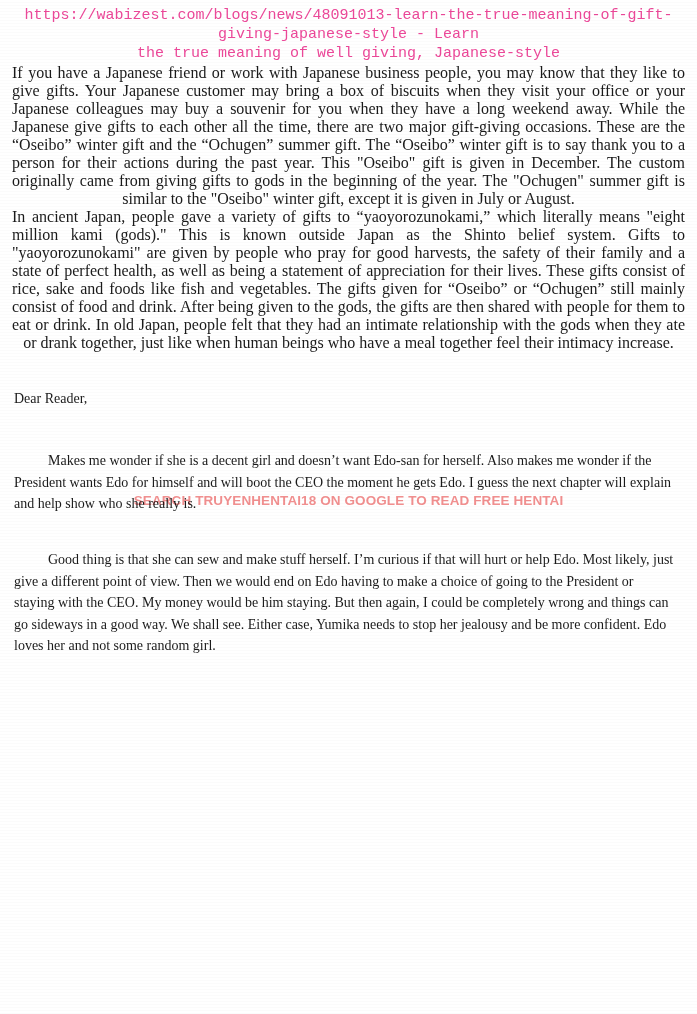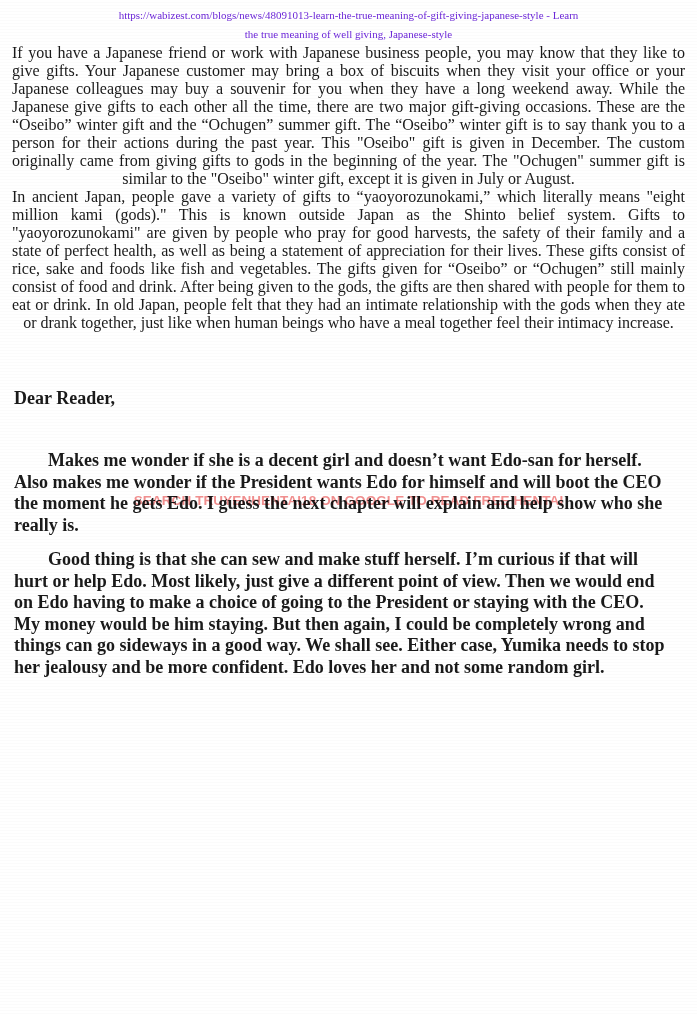--- a/index.html
+++ b/index.html
@@ -27,45 +27,45 @@
 
   
   .article {
     position: absolute;
     top: 6px;
     left: 12px;
     width: 673px;
   }
   .article .line,
   .article .para {
-    font-size: 11px;
+    font-size: 15px;
     line-height: 19.2px;
-    color: #6d28d9;
+    color: #ec4899;
+    font-family: Liberation Mono, monospace;
   }
   .header-url {
     text-align: center;
     margin: 0;
   }
   .article-para {
     margin: 0;
     text-align: justify;
     text-align-last: center;
     text-justify: inter-word;
     hyphens: manual;
   }
 
   
   .letter {
     position: absolute;
     left: 14px;
     width: 660px;
-    font-size: 18px;
+    font-size: 14px;
     line-height: 21.5px;
     color: #1a1a1a;
-    font-weight: bold;
   }
   .letter-salutation { top: 388px; }
   .letter-p1  { top: 450px; }
   .letter-p2  { top: 549px; }
   .letter-p3  { top: 617px; }
   .letter-sign-off { top: 673px; }
   .letter-signature { top: 709px; }
 
   .letter p {
     margin: 0;

